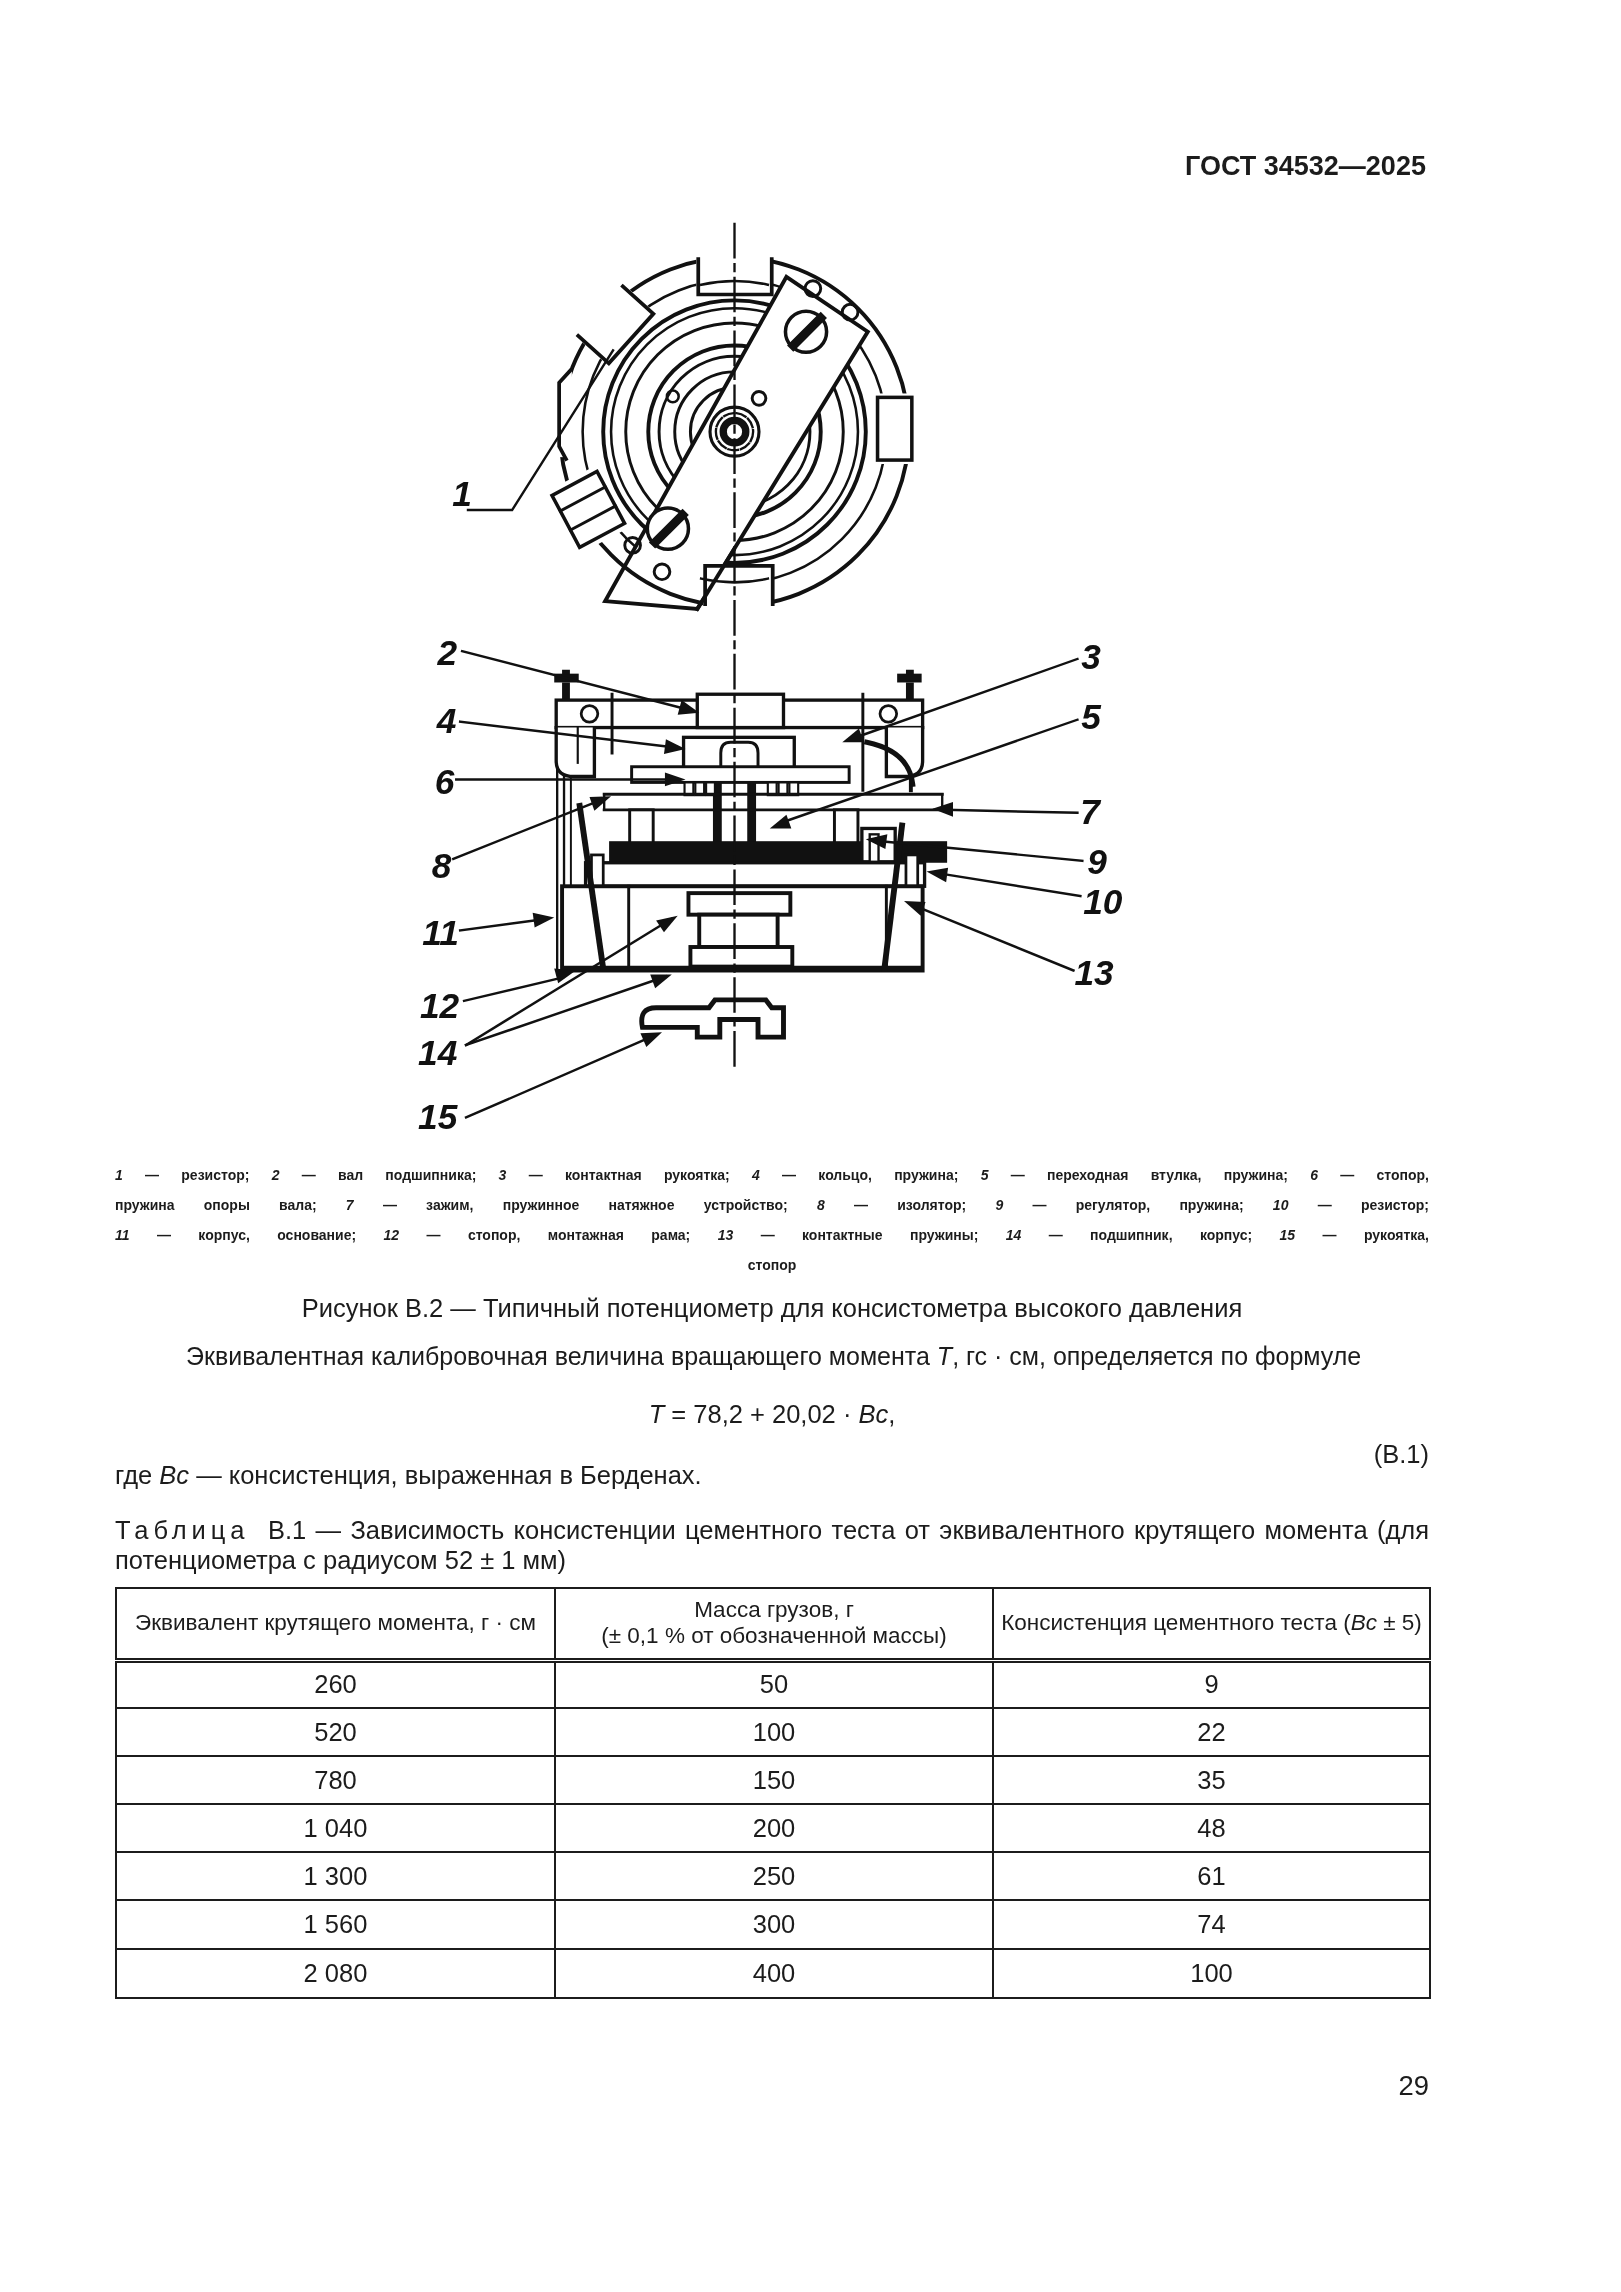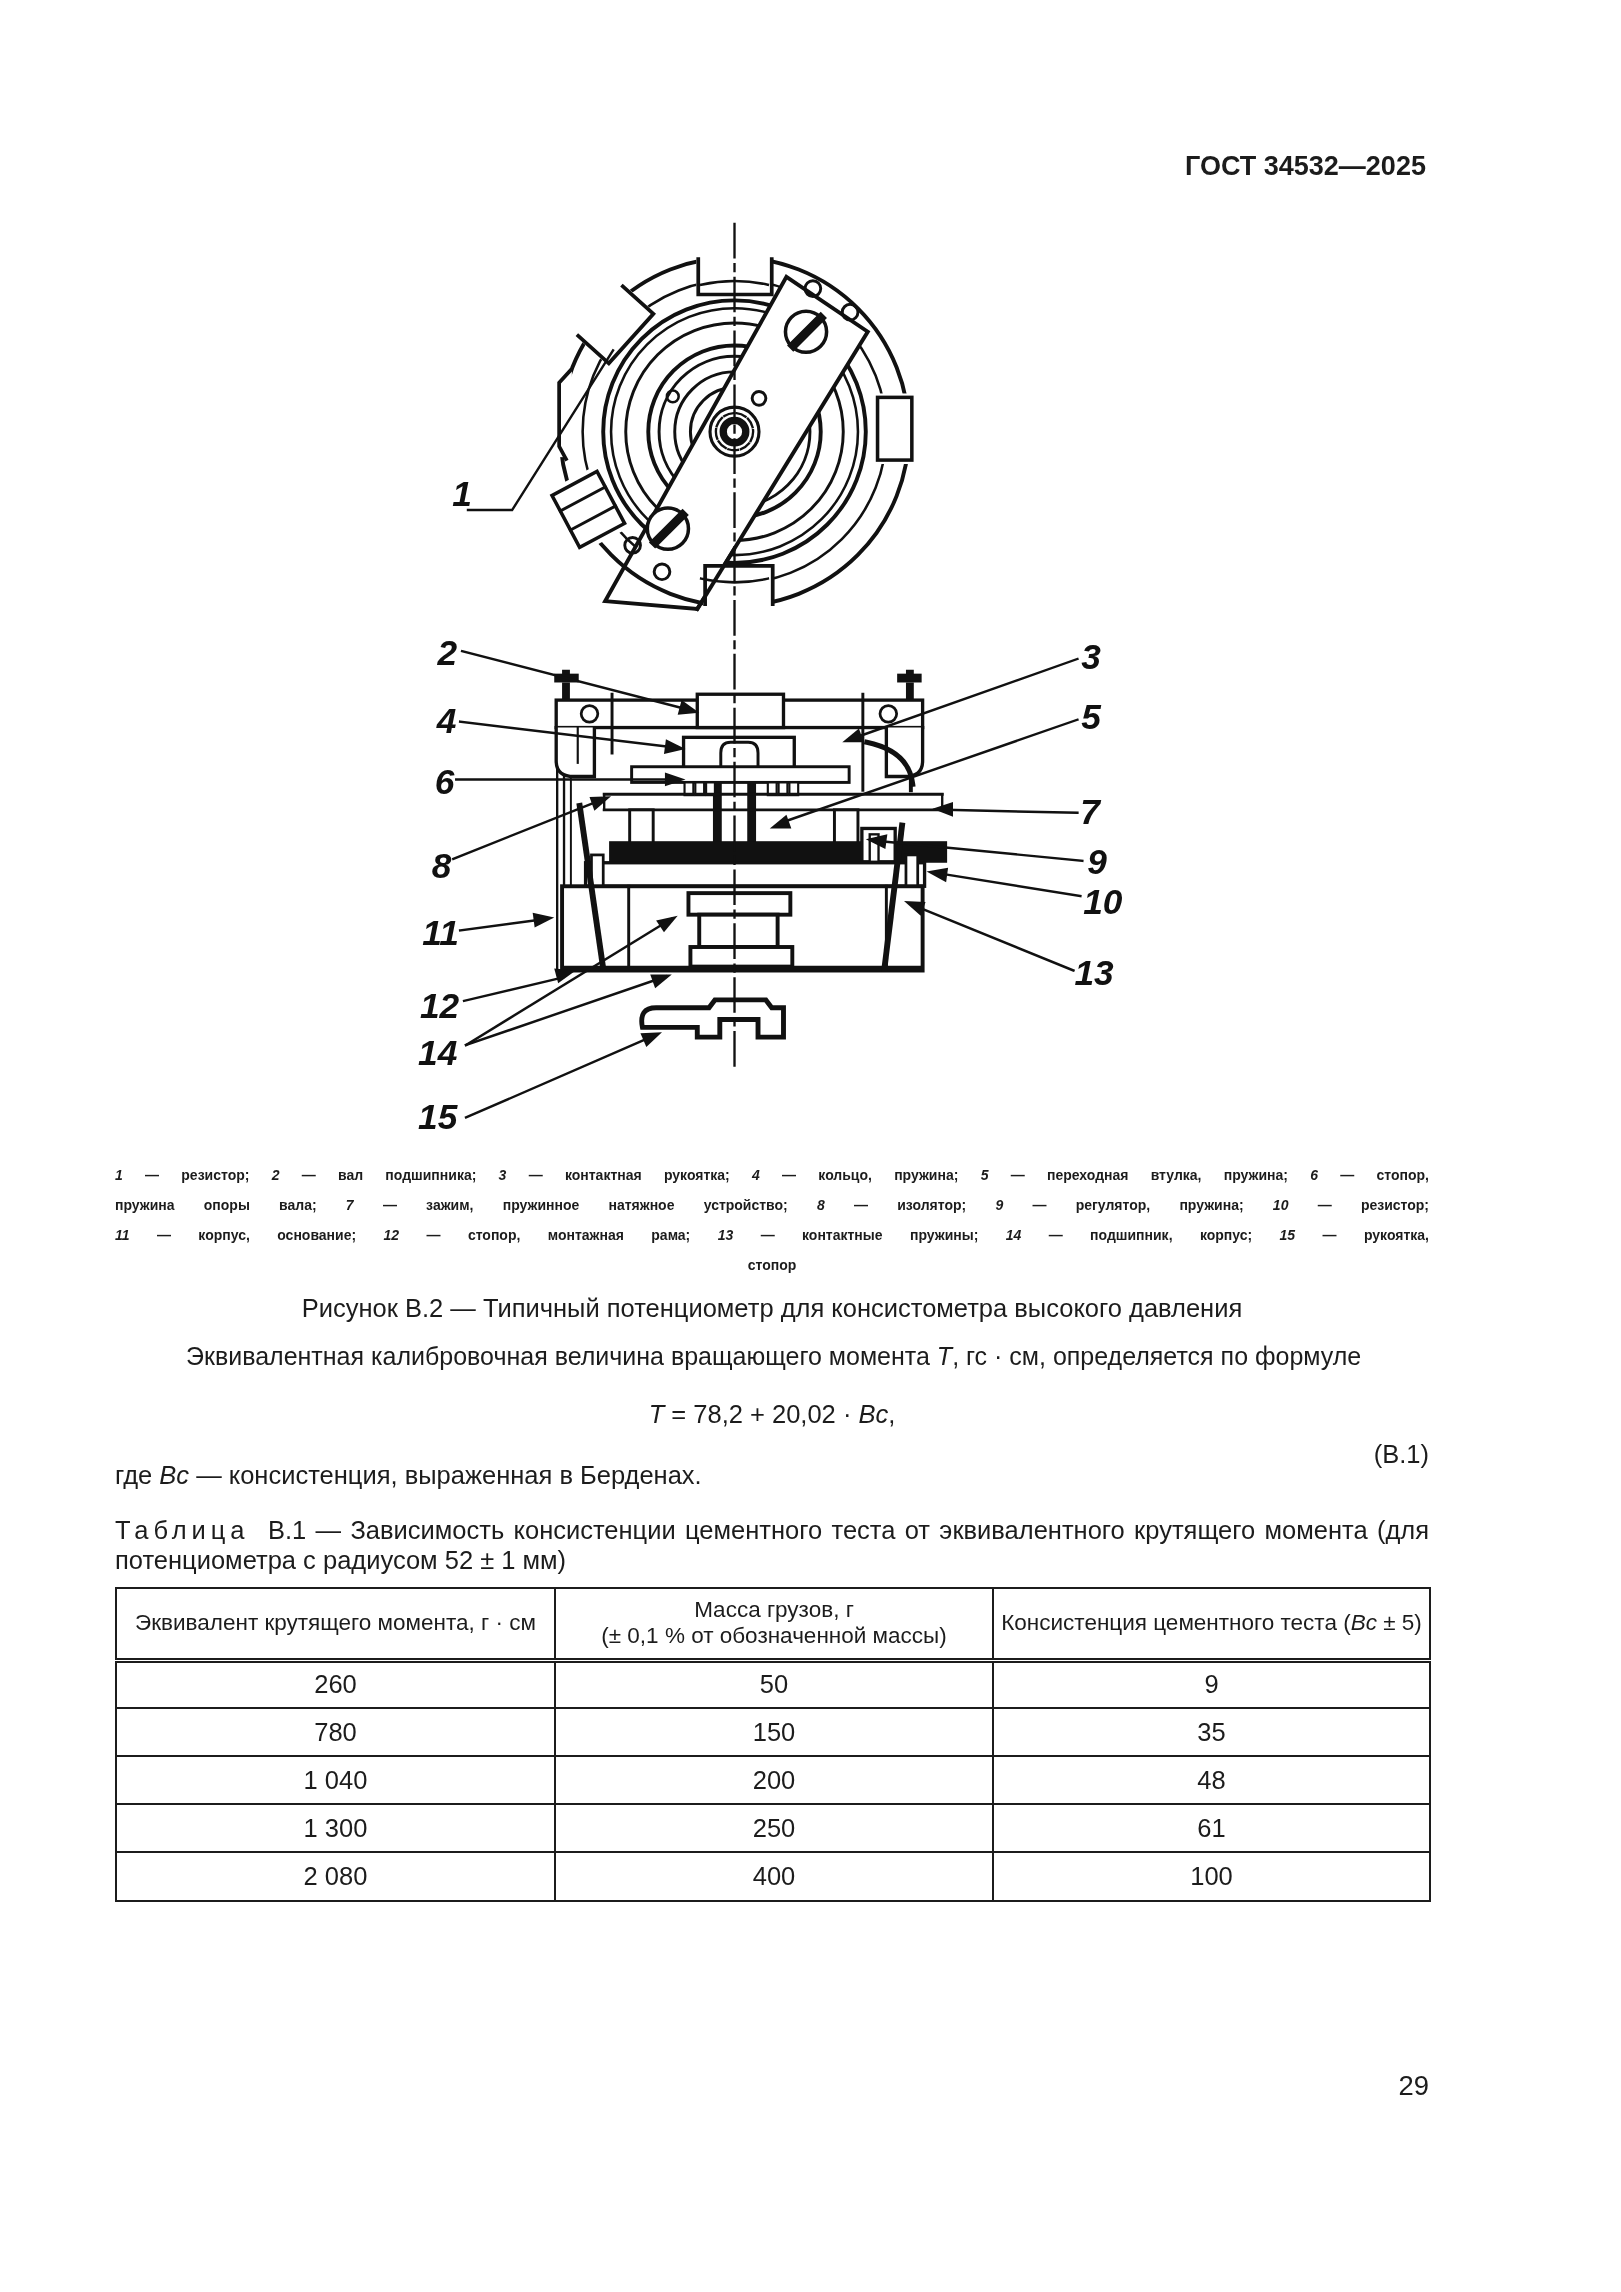--- a/index.html
+++ b/index.html
@@ -246,33 +246,43 @@
     <td style="font-size:22.5px;border-bottom:5.9px double #1c1c1c;">Эквивалент крутящего момента, г · см</td>
     <td style="font-size:22.5px;border-bottom:5.9px double #1c1c1c;line-height:26.5px;">Масса грузов, г<br>(± 0,1 % от обозначенной массы)</td>
     <td style="font-size:22.5px;border-bottom:5.9px double #1c1c1c;">Консистенция цементного теста (<i>Вс</i> ± 5)</td>
   </tr>
   <tr style="height:48px;">
         <td>260</td>
         <td>50</td>
         <td>9</td>
       </tr>
   <tr style="height:48px;">
+        <td>520</td>
+        <td>100</td>
+        <td>22</td>
+      </tr>
+  <tr style="height:48px;">
         <td>780</td>
         <td>150</td>
         <td>35</td>
       </tr>
   <tr style="height:48px;">
         <td>1 040</td>
         <td>200</td>
         <td>48</td>
       </tr>
   <tr style="height:48px;">
         <td>1 300</td>
         <td>250</td>
         <td>61</td>
+      </tr>
+  <tr style="height:49px;">
+        <td>1 560</td>
+        <td>300</td>
+        <td>74</td>
       </tr>
   <tr style="height:49px;">
         <td>2 080</td>
         <td>400</td>
         <td>100</td>
       </tr>
 </tbody>
   </table>
 
 <div class="abs" style="left:115px;top:2070px;width:1314px;text-align:right;font-size:27.4px;">29</div>

